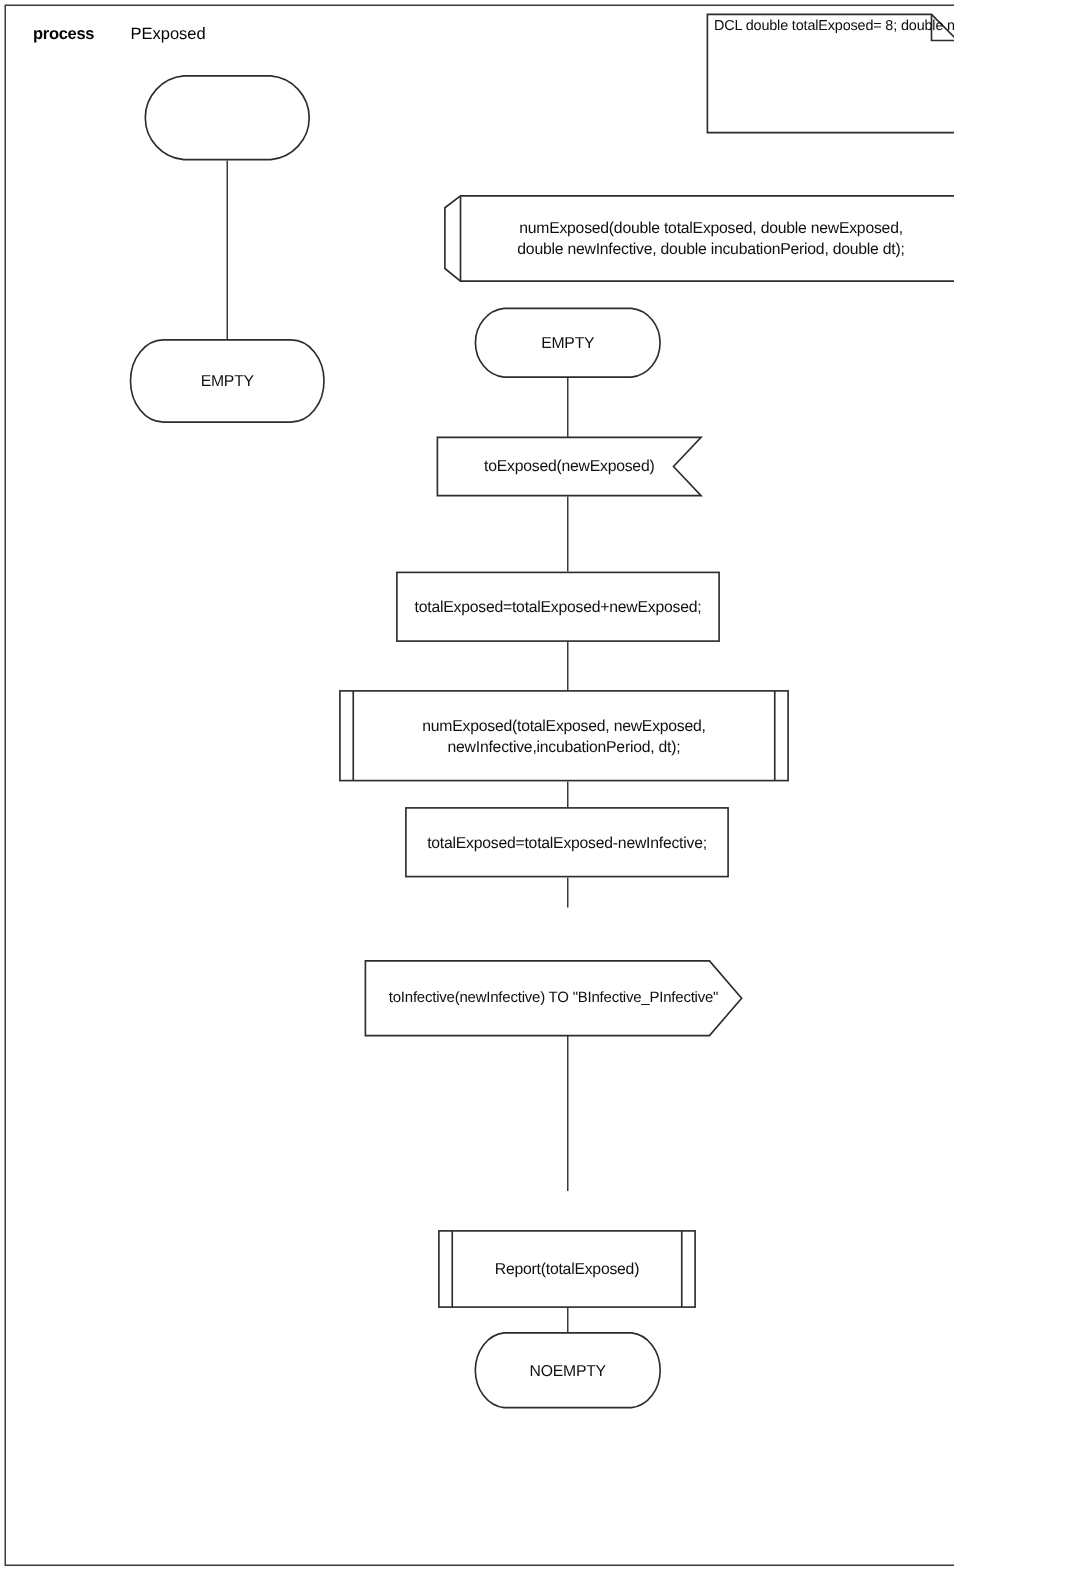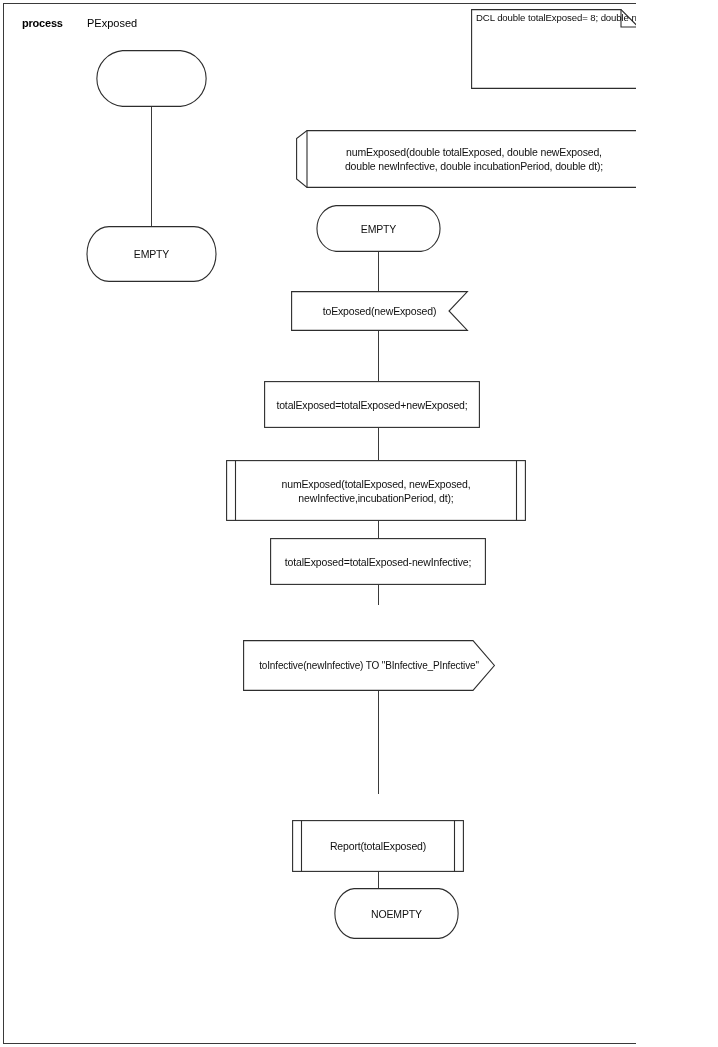--- a/index.html
+++ b/index.html
@@ -199,20 +199,20 @@
   </div>
 
   <div class="shape" style="left:292px; top:794px;margin-top:26px;">
     <svg width="172" height="52" viewBox="0 0 172 52">
       <rect class="stroke" x="0.6" y="0.6" width="170.8" height="50.8"></rect>
       <path class="line" d="M9.5,0.6 L9.5,51.4 M162.5,0.6 L162.5,51.4"></path>
     </svg>
     <div class="lbl">Report(totalExposed)</div>
   </div>
 
-  <div class="shape" style="left:339px; top:888px;">
+  <div class="shape" style="left:321px; top:888px;">
     <svg width="115" height="51" viewBox="0 0 115 51">
       <path class="stroke" d="M15,0.6 L100,0.6 A21,25 0 0 1 100,50.4 L15,50.4 A21,25 0 0 1 15,0.6 Z"></path>
     </svg>
     <div class="lbl">NOEMPTY</div>
   </div>
 
 </div>
 
 </body></html>

